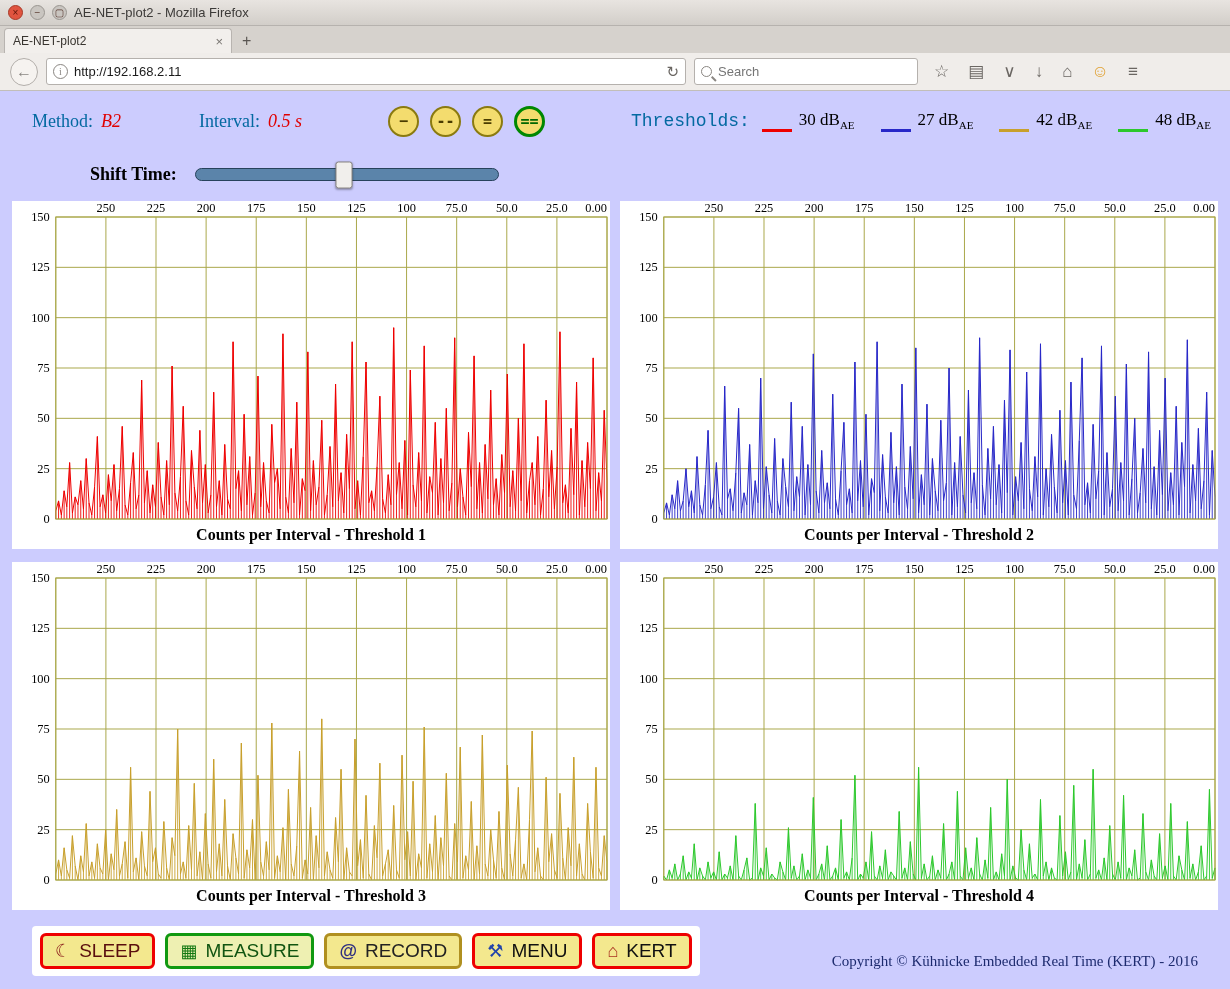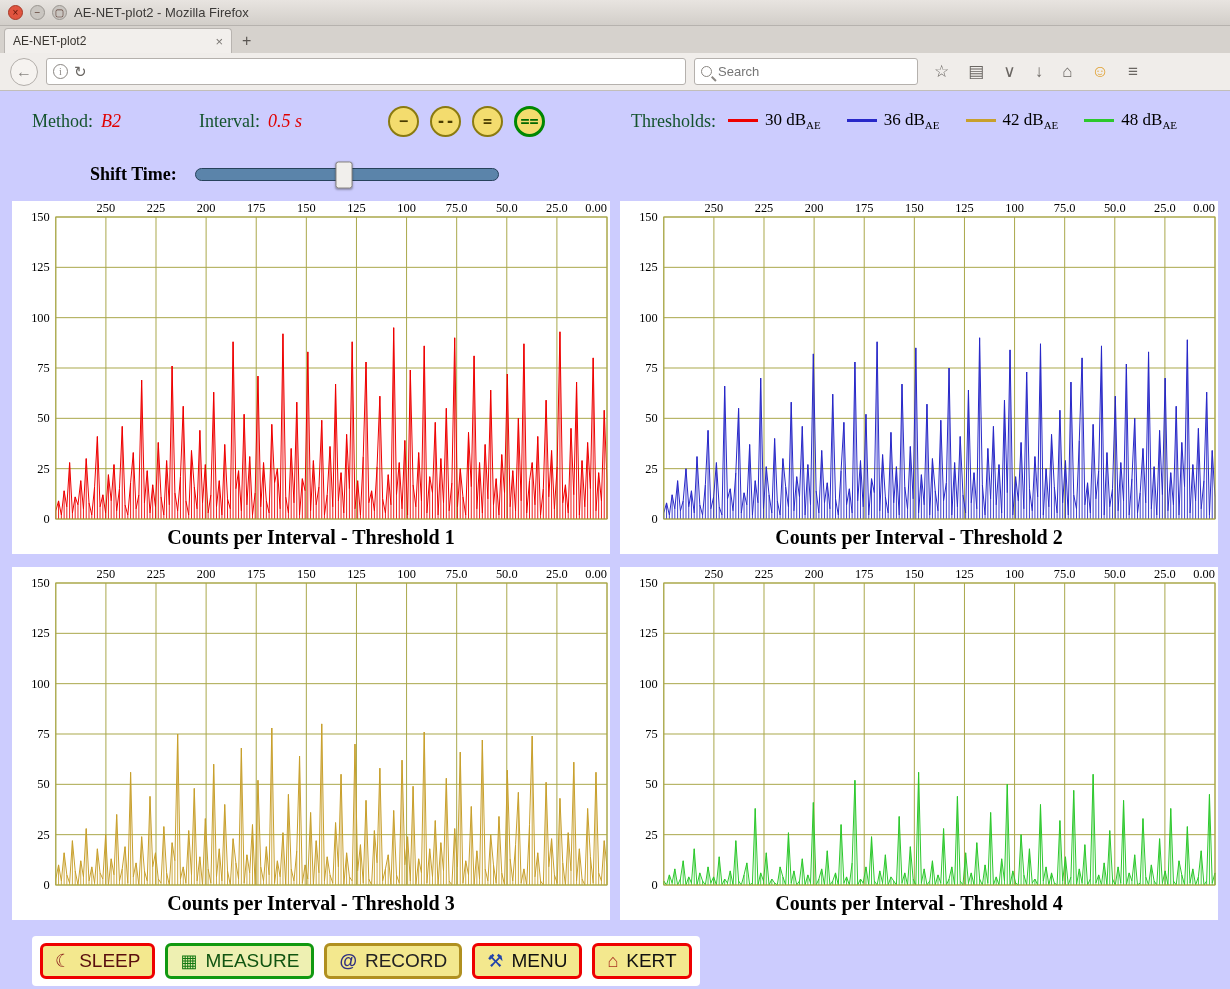--- a/index.html
+++ b/index.html
@@ -37,49 +37,49 @@
                 left:9px; top:11px; }
   .searchbox input { flex:1; border:none; outline:none; font-size:13px; color:#555; background:transparent; }
   .nav-icons { display:flex; align-items:center; gap:19px; margin-left:8px; }
   .nav-ic { font-size:17px; color:#6a6662; line-height:1; }
   .nav-ic.smiley { color:#e0a030; }
 
   
   .page { height:898px; background:#ccccfe; padding:10px 12px 0 12px; font-family:"Liberation Serif",serif; }
 
   .ctrl-row { display:flex; align-items:center; height:36px; margin-top:2px; }
-  .lbl { font-size:18px; color:#14532d; }
+  .lbl { font-size:18px; color:#0369a1; }
   .val-red { font-size:18px; color:#e00000; font-style:italic; margin-left:8px; }
   .m-method { margin-left:20px; }
   .m-interval { margin-left:78px; }
   .round-group { display:flex; gap:11px; margin-left:86px; }
   .rb { width:31px; height:31px; border-radius:50%; background:#f3dc6e; border:2px solid #8a7a10;
         display:flex; align-items:center; justify-content:center; font-size:15px; font-weight:bold; color:#4a3c00;
         font-family:"DejaVu Sans Mono",monospace; }
   .rb.green { border:3px solid #008800; color:#006600; }
-  .thr-label { margin-left:86px; }
+  .thr-label { margin-left:86px;font-family:Liberation Mono, monospace; }
   .legend { display:flex; align-items:center; gap:26px; margin-left:12px; }
-  .legend-item { display:flex; align-items:center; gap:7px; }
+  .legend-item { display:flex; align-items:flex-end; gap:7px; }
   .swatch { width:30px; height:3px; display:inline-block; }
   .legend-label { font-size:17px; color:#000; }
   .legend-label sub { font-size:11px; }
 
   .slider-row { display:flex; align-items:center; height:34px; margin-top:14px; }
   .slider-group { display:flex; align-items:center; }
   .sg1 { margin-left:78px;margin-top:9px; }
   .sg2 { margin-left:178px; }
   .slider-label { font-size:18px; font-weight:bold; margin-right:18px; }
   .track { width:304px; height:13px; background:#5b84aa; border:1px solid #27425c; border-radius:7px; position:relative; }
   .thumb { position:absolute; top:50%; width:17px; height:27px; background:#f1efec; border:1px solid #8a8682;
            border-radius:3px; transform:translate(-50%,-50%); box-shadow:0 1px 2px rgba(0,0,0,.3); }
 
   .charts { display:grid; grid-template-columns:598px 598px; grid-gap:13px 10px; margin-top:14px; }
   .panel { background:#fff; width:598px; }
   .panel svg { display:block; width:598px; height:324px; }
-  .chart-title { text-align:center; font-size:20px; font-weight:bold; font-family:"Liberation Serif",serif;
+  .chart-title { text-align:center; font-size:16px; font-weight:bold; font-family:"Liberation Serif",serif;
                  padding:1px 0 5px 0; color:#000; }
   .grid { stroke:#aaa84a; stroke-width:1; }
   .frame { fill:none; stroke:#aaa84a; stroke-width:1; }
   .tick { font:12.5px "Liberation Serif",serif; fill:#000; }
 
   .footer { display:flex; align-items:flex-end; justify-content:space-between; margin-top:16px; padding:0 20px 0 20px; }
   .btn-strip { background:#fff; border-radius:4px; padding:7px 8px; display:flex; gap:10px; }
   .big-btn { height:36px; border-radius:6px; background:#f3e88e; display:flex; align-items:center;
              padding:0 12px; gap:8px; font-size:19px; font-family:"Liberation Sans",sans-serif; }
   .big-btn .ic { font-size:18px; }
@@ -110,20 +110,21 @@
     <span class="tab-title">AE-NET-plot2</span>
     <span class="tab-close">×</span>
   </div>
   <span class="newtab">+</span>
 </div>
 
 <div class="navbar">
   <span class="nav-back">←</span>
   <div class="urlbox">
     <span class="info-ic">i</span>
+    <input value="http://192.168.2.11" style="">
     <span class="reload-ic">↻</span>
   </div>
   <div class="searchbox">
     <span class="mag"></span>
     <input placeholder="Search" style="">
   </div>
   <div class="nav-icons">
     <span class="nav-ic">☆</span>
     <span class="nav-ic">▤</span>
     <span class="nav-ic">∨</span>
@@ -148,21 +149,21 @@
       <span class="rb green">==</span>
     </span>
     <span class="lbl thr-label">Thresholds:</span>
     <span class="legend">
       <span class="legend-item">
         <span class="swatch" style="background: rgb(238, 0, 0);"></span>
         <span class="legend-label"><span>30 dB</span><sub>AE</sub></span>
       </span>
       <span class="legend-item">
         <span class="swatch" style="background: rgb(40, 40, 200);"></span>
-        <span class="legend-label"><span>36 dB</span><sub>AE</sub></span>
+        <span class="legend-label"><span>27 dB</span><sub>AE</sub></span>
       </span>
       <span class="legend-item">
         <span class="swatch" style="background: rgb(200, 160, 44);"></span>
         <span class="legend-label"><span>42 dB</span><sub>AE</sub></span>
       </span>
       <span class="legend-item">
         <span class="swatch" style="background: rgb(44, 200, 44);"></span>
         <span class="legend-label"><span>48 dB</span><sub>AE</sub></span>
       </span>
     </span>
@@ -1172,15 +1173,16 @@
       </span>
       <span class="big-btn b-menu">
         <span class="ic">⚒</span>
         <span>MENU</span>
       </span>
       <span class="big-btn b-home">
         <span class="ic">⌂</span>
         <span>KERT</span>
       </span>
     </div>
+    <div class="copyright">Copyright © Kühnicke Embedded Real Time (KERT) - 2016</div>
   </div>
 
 </div>
 
 </body></html>

